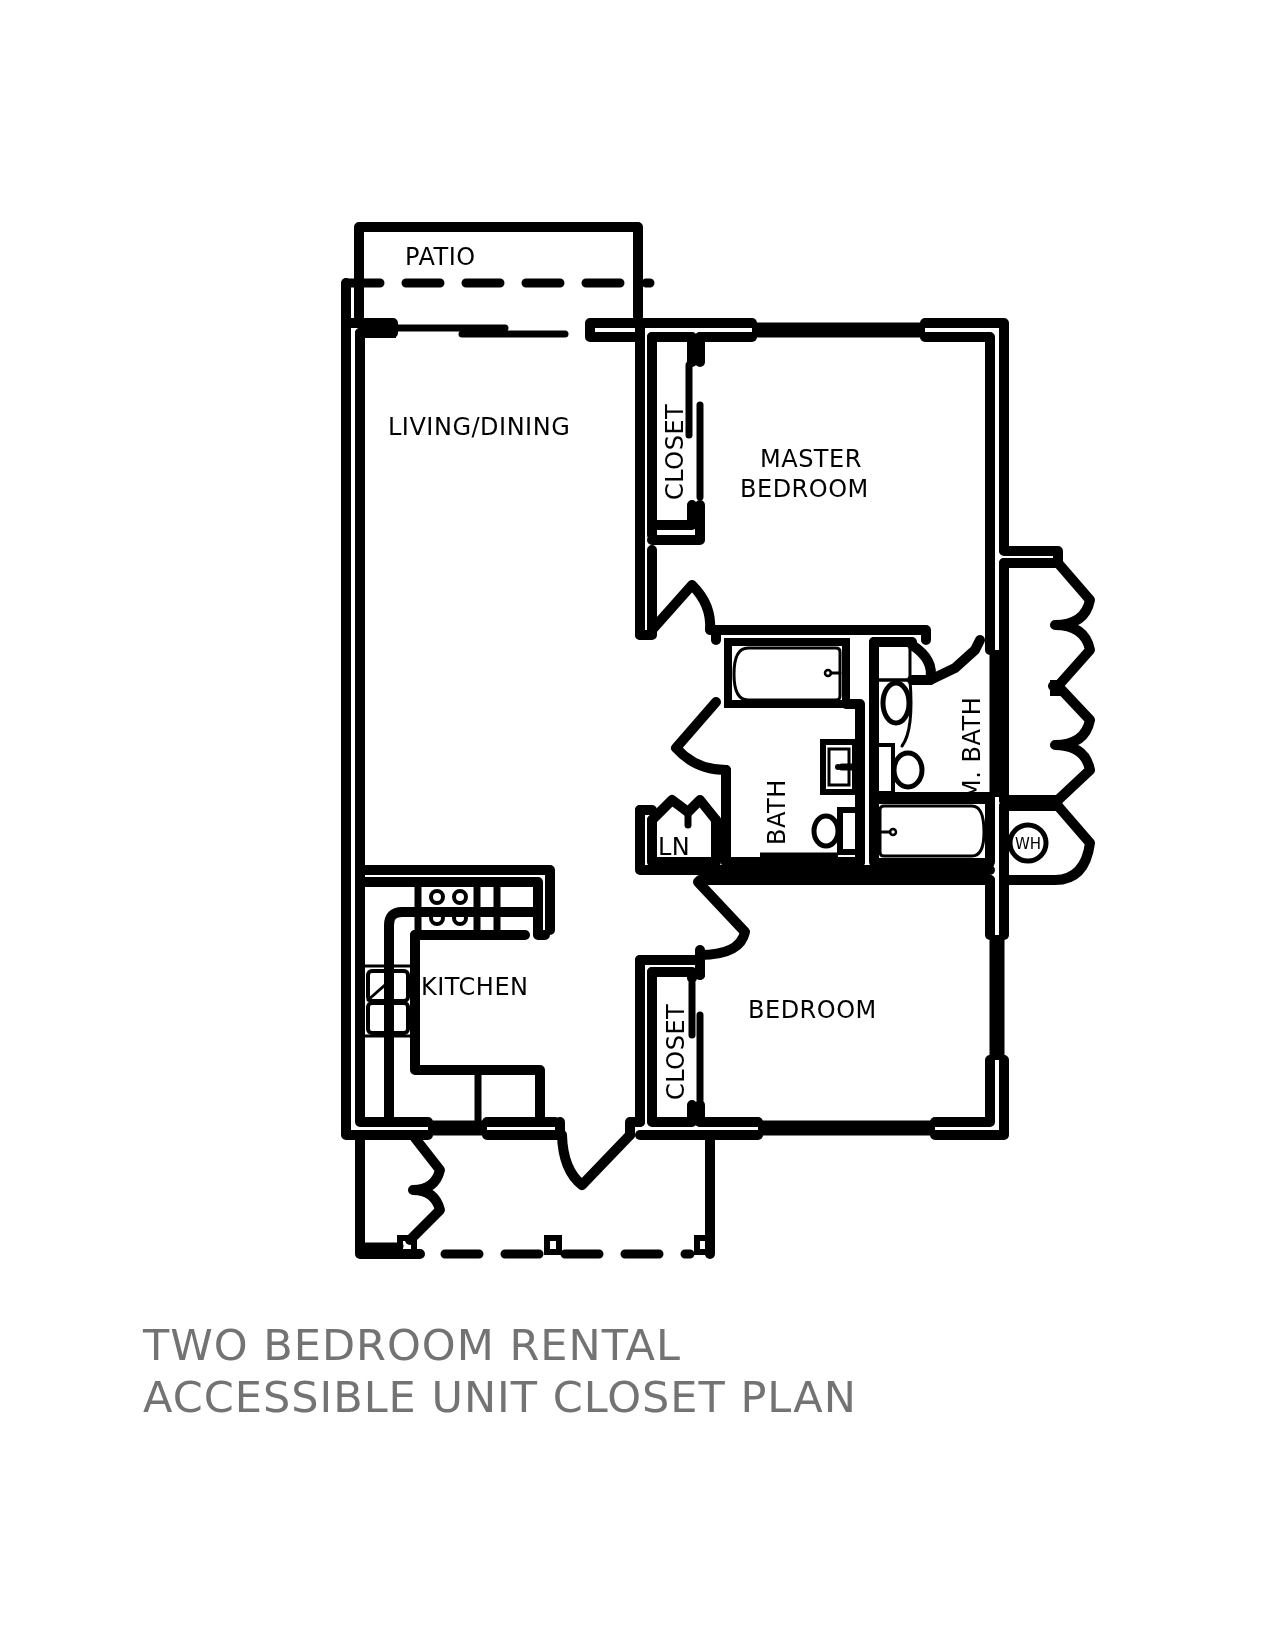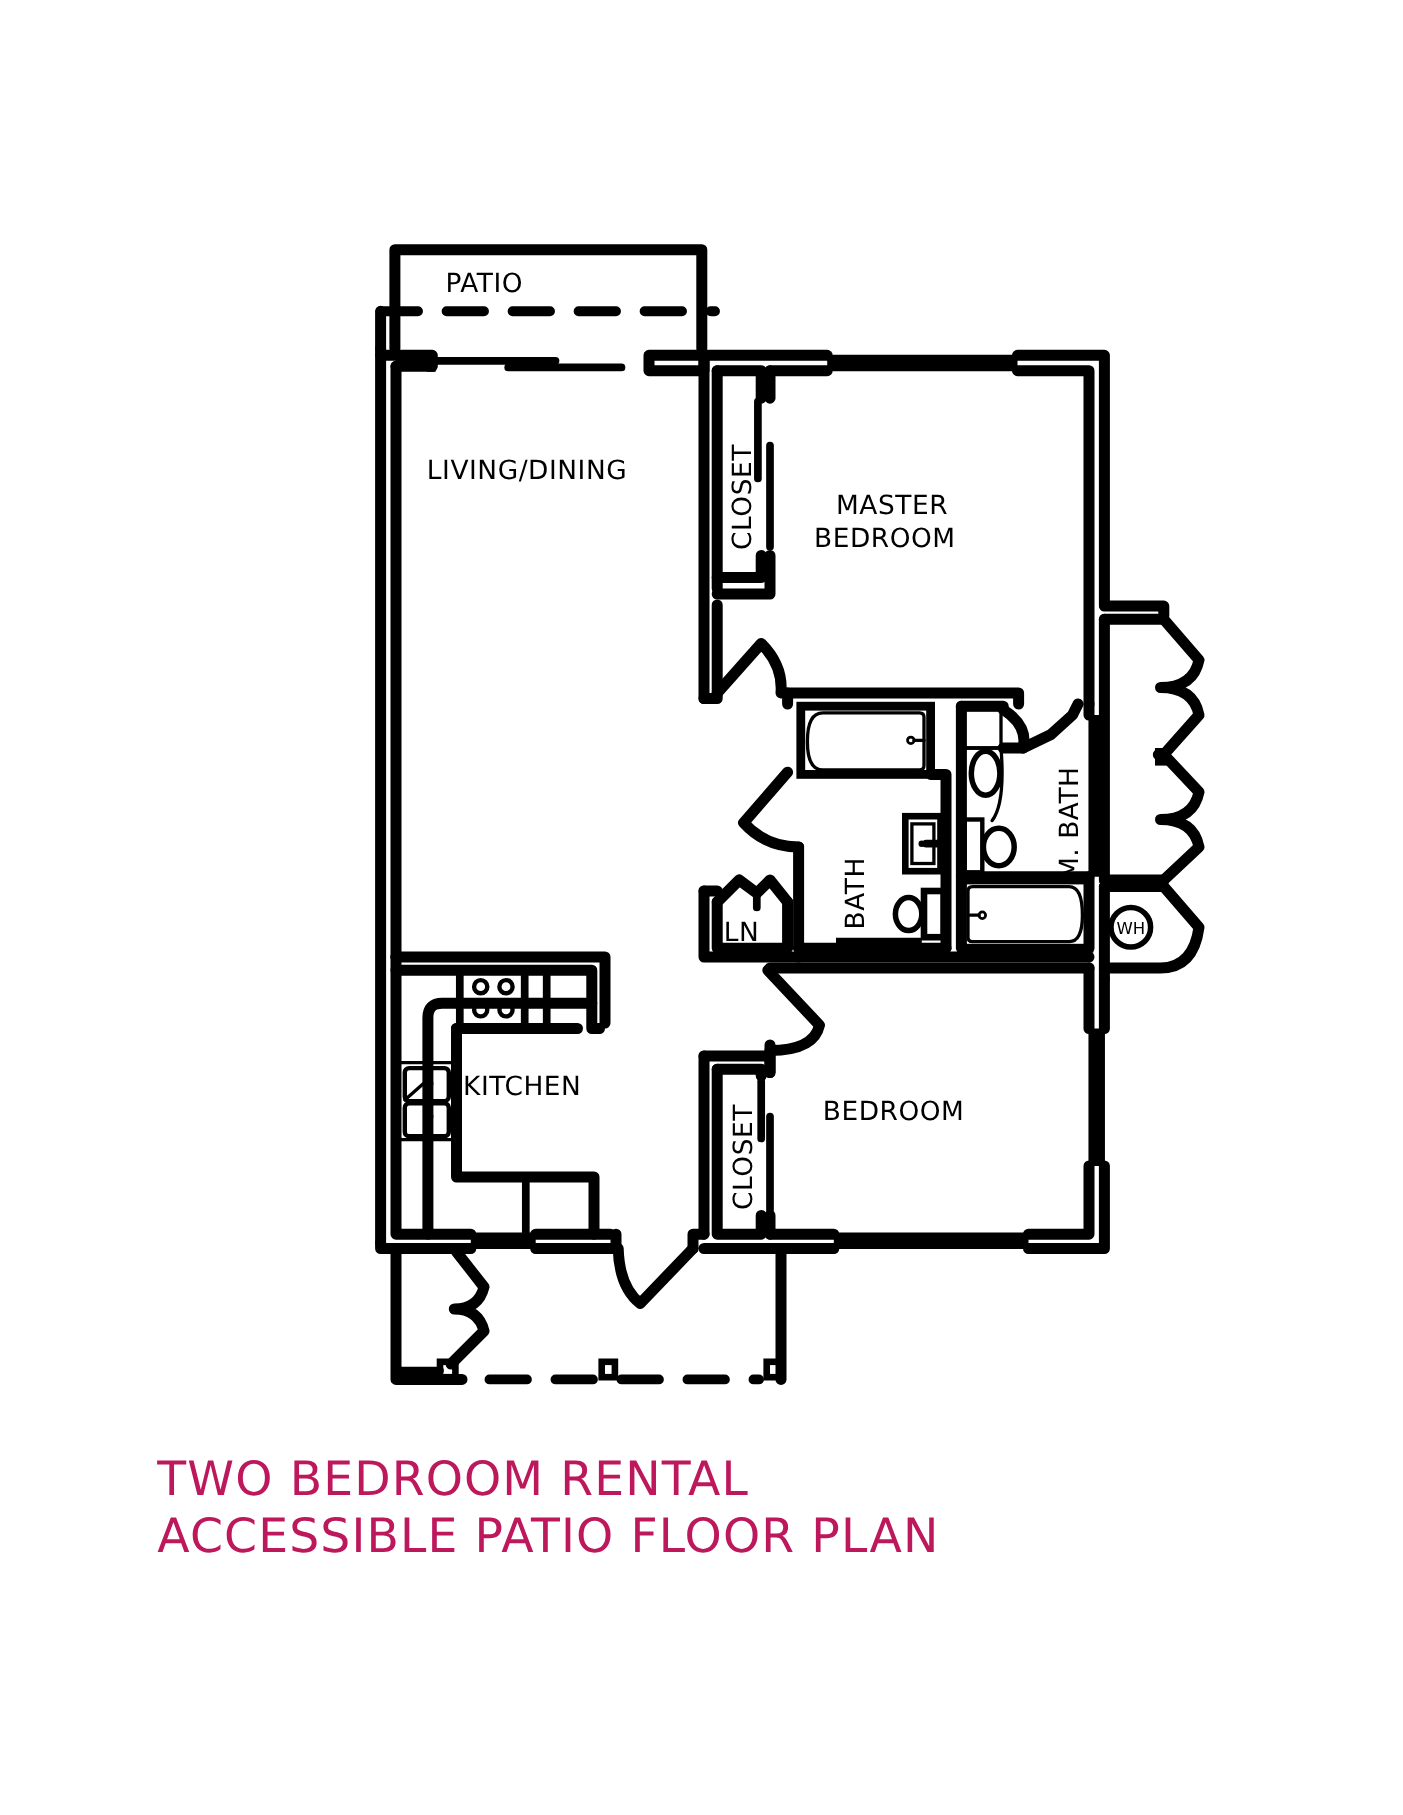--- a/index.html
+++ b/index.html
@@ -5,21 +5,21 @@
   html, body { margin:0; padding:0; background:#ffffff; }
   body { width:1275px; height:1650px; position:relative; overflow:hidden; }
   #plan { position:absolute; left:0; top:0; width:1275px; height:1650px; }
   .w { fill:none; stroke:#000; stroke-width:10; stroke-linecap:round; stroke-linejoin:round; }
   .wt { fill:none; stroke:#000; stroke-width:7; stroke-linecap:round; stroke-linejoin:round; }
   .th { fill:none; stroke:#000; stroke-width:3; stroke-linecap:round; stroke-linejoin:round; }
   .win { fill:none; stroke:#000; stroke-width:15; stroke-linecap:butt; }
   .dash { fill:none; stroke:#000; stroke-width:9; stroke-dasharray:34 26; stroke-linecap:round; }
   .lbl { font-family:"DejaVu Sans", sans-serif; font-size:24px; fill:#000; letter-spacing:0.5px; }
   .lblsm { font-family:"DejaVu Sans", sans-serif; font-size:15px; fill:#000; }
-  .title-line { position:absolute; left:143px; font-family:"DejaVu Sans", sans-serif; font-size:43px; font-weight:normal; color:#be185d; letter-spacing:1px; white-space:nowrap; }
+  .title-line { position:absolute; left:143px; font-family:"DejaVu Sans", sans-serif; font-size:43px; font-weight:normal; color:#737373; letter-spacing:1px; white-space:nowrap; }
   #title1 { top:1320px; }
   #title2 { top:1372px; }
 </style>
 </head>
 <body>
 
 <svg id="plan" viewBox="0 0 1275 1650" xmlns="http://www.w3.org/2000/svg">
 
   <g>
     <polyline class="w" points="359,317 359,227 638,227 638,317"></polyline>
@@ -220,13 +220,13 @@
     <rect x="547" y="1238" width="12" height="14" fill="none" stroke="#000" stroke-width="6"></rect>
     <rect x="697" y="1238" width="12" height="14" fill="none" stroke="#000" stroke-width="6"></rect>
     <line class="wt" x1="360" y1="1246" x2="400" y2="1246"></line>
     <path class="w" d="M415,1138 L440,1170 Q435,1190 413,1190 Q435,1190 440,1210 L410,1240"></path>
   </g>
 
   <text class="lbl" x="388" y="435">LIVING/DINING</text>
 </svg>
 
 <div class="title-line" id="title1">TWO BEDROOM RENTAL</div>
-<div class="title-line" id="title2">ACCESSIBLE PATIO FLOOR PLAN</div>
+<div class="title-line" id="title2">ACCESSIBLE UNIT CLOSET PLAN</div>
 
 </body></html>

